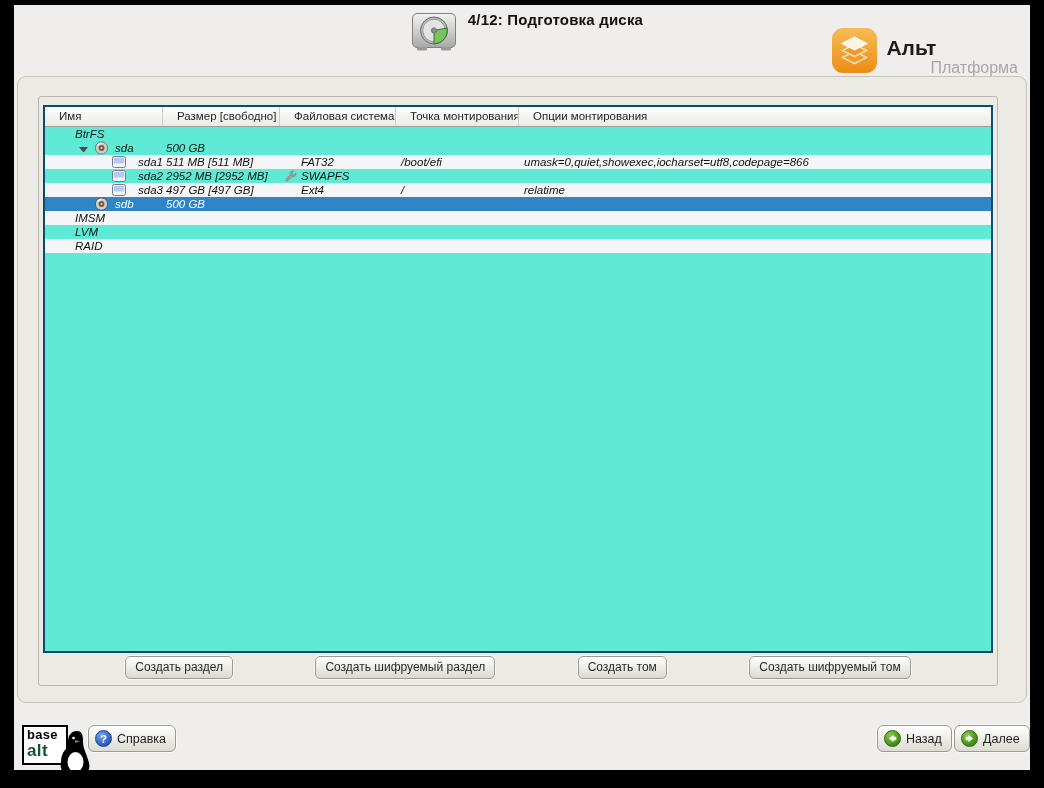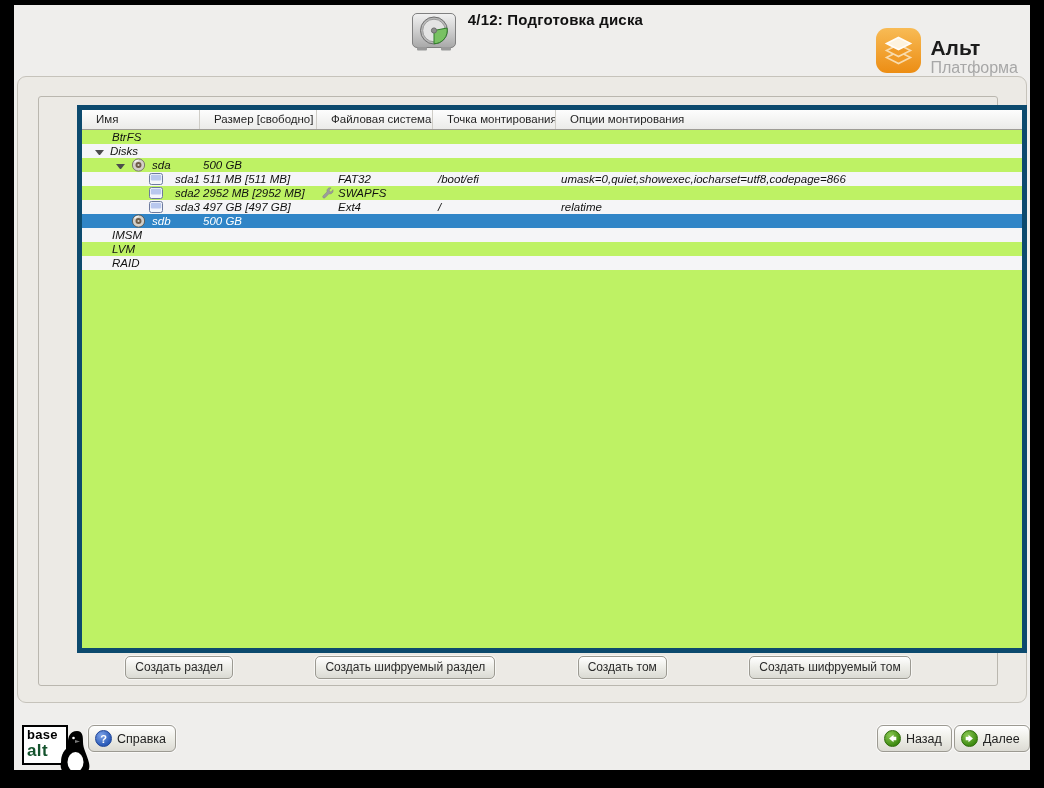--- a/index.html
+++ b/index.html
@@ -7,30 +7,30 @@
   body { font-family:"Liberation Sans","DejaVu Sans",sans-serif; background:#000; position:relative; }
 
   .screen { position:absolute; left:14px; top:5px; width:1016px; height:765px; background:#efeeec; overflow:hidden; }
 
   
   .hdr { position:absolute; left:4px; top:6px; width:100%; height:58px; display:flex; align-items:flex-start; justify-content:center; gap:9px; }
   .hdr-title { font-size:15px; font-weight:bold; color:#111; letter-spacing:.2px; }
 
   .brand { position:absolute; right:12px; top:24px; display:flex; align-items:flex-end; gap:9px; height:48px; }
   .brand-name { font-size:21px; font-weight:bold; color:#1c1c1c; line-height:22px; }
-  .brand-sub { font-size:16px; color:#a7a7a7; line-height:18px; }
+  .brand-sub { font-size:16px; color:#a7a7a7; line-height:18px;margin-left:44px; }
 
   
   .panel { position:absolute; left:3px; top:71px; width:1010px; height:627px;
            background:#eceae5; border:1px solid #c6c3bb; border-radius:9px; }
   .frame { position:absolute; left:20px; top:19px; width:960px; height:590px;
            background:#eceae5; border:1px solid #bab7af; border-radius:3px; }
 
   .tbl { position:absolute; left:25px; top:28px; width:950px; height:548px;
-         background:#bef264; border:5px solid #0c4a6e; overflow:hidden;margin-left:34px; }
+         background:#5eead4; border:2px solid #0c4a6e; overflow:hidden; }
   .tbl-head { display:grid; grid-template-columns:118px 117px 116px 123px auto; height:20px;
               border-bottom:1px solid #9e9c96; }
   .th { background:linear-gradient(#fdfdfd,#ebebe9); border-right:1px solid #cfcdc7;
         font-size:11.5px; color:#1f1f1f; padding:3px 4px 0 14px; white-space:nowrap; overflow:hidden; }
   .th:first-child { padding-left:14px; }
   .th:last-child { border-right:none; }
 
   .row { display:grid; grid-template-columns:118px 117px 116px 123px auto; height:14px;
          font-size:11.5px; color:#111; line-height:14px; white-space:nowrap; }
   .row.alt { background:#f5f5f7; }
@@ -143,30 +143,20 @@
       <div class="row">
         <div class="cell c-name">
             <span class="ml30">BtrFS</span>
           </div>
         <div class="cell"></div>
           <div class="cell"></div>
           <div class="cell"></div>
           <div class="cell"></div>
       </div>
 
-      <div class="row alt">
-        <div class="cell c-name">
-          <span class="expander ml13"></span>
-          <span class="gap6">Disks</span>
-        </div>
-        <div class="cell"></div>
-          <div class="cell"></div>
-          <div class="cell"></div>
-          <div class="cell"></div>
-      </div>
 
       <div class="row">
         <div class="cell c-name">
           <span class="expander ml34"></span>
           <span class="ico gap5">
             <svg width="15" height="14" viewBox="0 0 16 16">
               <circle cx="8" cy="8" r="7" fill="#d3cfc8" stroke="#6e6a64"></circle>
               <circle cx="8" cy="8" r="3.4" fill="#6f5c48"></circle>
               <circle cx="8" cy="8" r="1.2" fill="#d8d4cc"></circle>
               <path d="M3.5 5 A5.5 5.5 0 0 1 8 2.6" stroke="#fff" stroke-width="1.4" fill="none" opacity=".8"></path>

